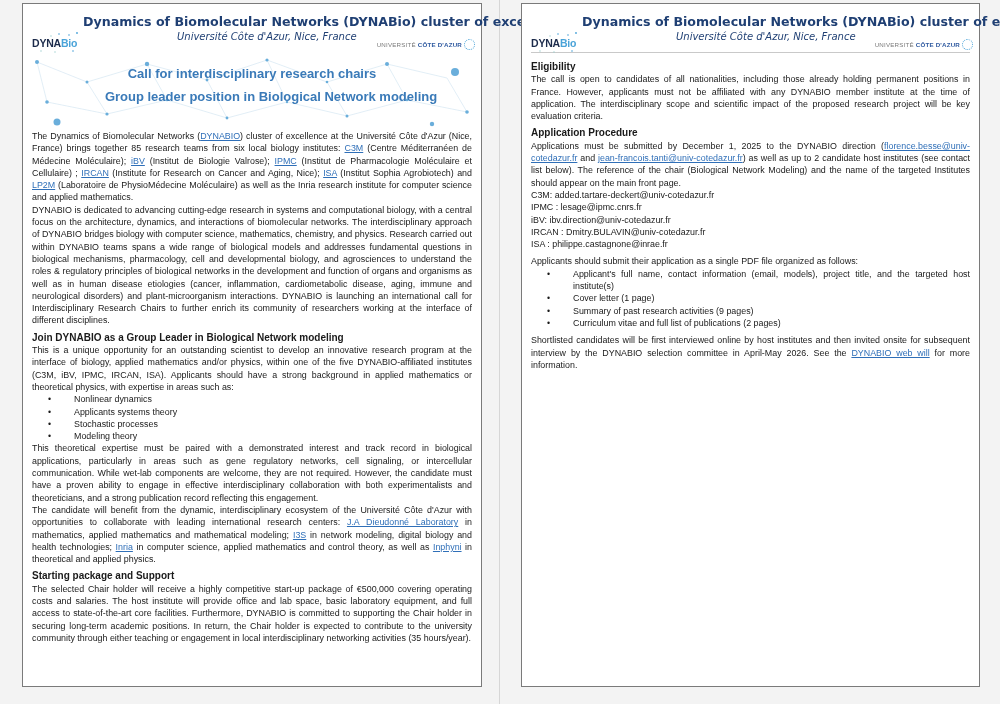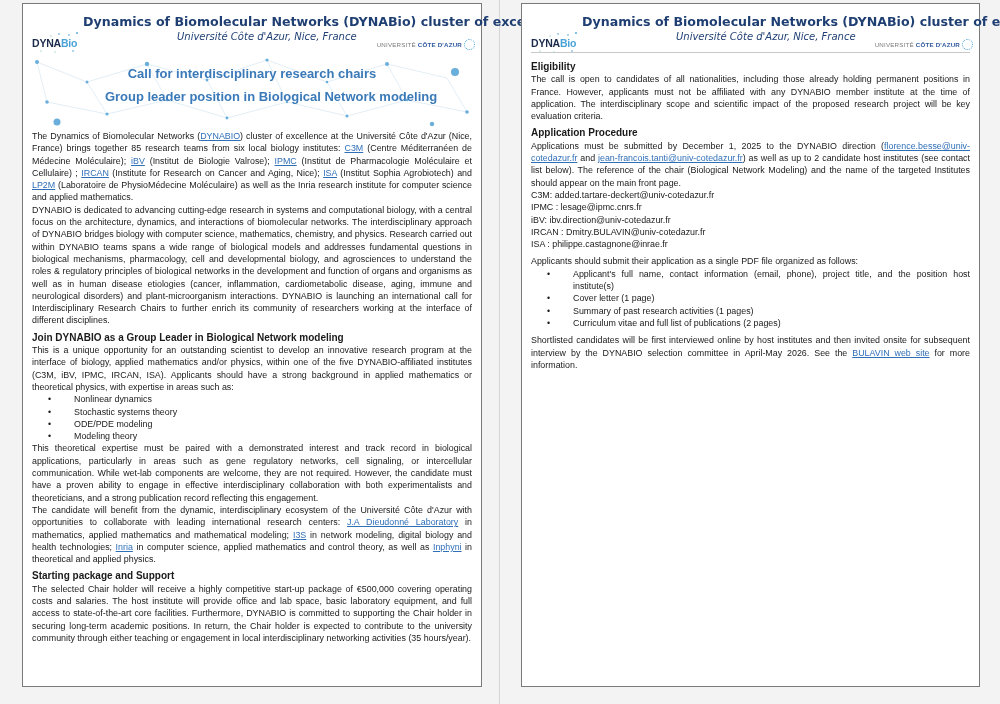--- a/index.html
+++ b/index.html
@@ -114,22 +114,22 @@
   <div class="body">
     <p>
       <span>The Dynamics of Biomolecular Networks (</span><a class="lnk">DYNABIO</a><span>) cluster of excellence at the Université Côte d'Azur (Nice, France) brings together 85 research teams from six local biology institutes: </span><a class="lnk">C3M</a><span> (Centre Méditerranéen de Médecine Moléculaire); </span><a class="lnk">iBV</a><span> (Institut de Biologie Valrose); </span><a class="lnk">IPMC</a><span> (Institut de Pharmacologie Moléculaire et Cellulaire) ; </span><a class="lnk">IRCAN</a><span> (Institute for Research on Cancer and Aging, Nice); </span><a class="lnk">ISA</a><span> (Institut Sophia Agrobiotech) and </span><a class="lnk">LP2M</a><span> (Laboratoire de PhysioMédecine Moléculaire) as well as the Inria research institute for computer science and applied mathematics.</span>
     </p>
     <p>DYNABIO is dedicated to advancing cutting-edge research in systems and computational biology, with a central focus on the architecture, dynamics, and interactions of biomolecular networks. The interdisciplinary approach of DYNABIO bridges biology with computer science, mathematics, chemistry, and physics. Research carried out within DYNABIO teams spans a wide range of biological models and addresses fundamental questions in biological mechanisms, pharmacology, cell and developmental biology, and agrosciences to understand the roles &amp; regulatory principles of biological networks in the development and function of organs and organisms as well as in human disease etiologies (cancer, inflammation, cardiometabolic disease, aging, immune and neurological disorders) and plant-microorganism interactions. DYNABIO is launching an international call for Interdisciplinary Research Chairs to further enrich its community of researchers working at the interface of different disciplines.</p>
     <div class="gap"></div>
     <h3>Join DYNABIO as a Group Leader in Biological Network modeling</h3>
     <p>This is a unique opportunity for an outstanding scientist to develop an innovative research program at the interface of biology, applied mathematics and/or physics, within one of the five DYNABIO-affiliated institutes (C3M, iBV, IPMC, IRCAN, ISA). Applicants should have a strong background in applied mathematics or theoretical physics, with expertise in areas such as:</p>
     <ul class="bul">
       <li>Nonlinear dynamics</li>
-      <li>Stochastic systems theory</li>
-      <li>ODE/PDE modeling</li>
+      <li>Applicants systems theory</li>
+      <li>Stochastic processes</li>
       <li>Modeling theory</li>
     </ul>
     <p>This theoretical expertise must be paired with a demonstrated interest and track record in biological applications, particularly in areas such as gene regulatory networks, cell signaling, or intercellular communication. While wet-lab components are welcome, they are not required. However, the candidate must have a proven ability to engage in effective interdisciplinary collaboration with both experimentalists and theoreticians, and a strong publication record reflecting this engagement.</p>
     <p>
       <span>The candidate will benefit from the dynamic, interdisciplinary ecosystem of the Université Côte d'Azur with opportunities to collaborate with leading international research centers: </span><a class="lnk">J.A Dieudonné Laboratory</a><span> in mathematics, applied mathematics and mathematical modeling;  </span><a class="lnk">I3S</a><span> in network modeling, digital biology and health technologies; </span><a class="lnk">Inria</a><span> in computer science, applied mathematics and control theory, as well as </span><a class="lnk">Inphyni</a><span> in theoretical and applied physics.</span>
     </p>
     <div class="gap"></div>
     <h3>Starting package and Support</h3>
     <p>The selected Chair holder will receive a highly competitive start-up package of €500,000 covering operating costs and salaries. The host institute will provide office and lab space, basic laboratory equipment, and full access to state-of-the-art core facilities. Furthermore, DYNABIO is committed to supporting the Chair holder in securing long-term academic positions. In return, the Chair holder is expected to contribute to the university community through either teaching or engagement in local interdisciplinary networking activities (35 hours/year).</p>
   </div>
@@ -168,23 +168,23 @@
       <span>Applications must be submitted by December 1, 2025 to the DYNABIO direction (</span><a class="lnk">florence.besse@univ-cotedazur.fr</a><span> and </span><a class="lnk">jean-francois.tanti@univ-cotedazur.fr</a><span>) as well as  up to 2 candidate host institutes (see contact list below). The reference of the chair (Biological Network Modeling) and the name of the targeted Institutes should appear on the main front page.</span>
     </p>
     <p>C3M: added.tartare-deckert@univ-cotedazur.fr</p>
     <p>IPMC : lesage@ipmc.cnrs.fr</p>
     <p>iBV: ibv.direction@univ-cotedazur.fr</p>
     <p>IRCAN : Dmitry.BULAVIN@univ-cotedazur.fr</p>
     <p>ISA : philippe.castagnone@inrae.fr</p>
     <div class="gap"></div>
     <p>Applicants should submit their application as a single PDF file organized as follows:</p>
     <ul class="bul">
-      <li>Applicant's full name, contact information (email, phone), project title, and the position host institute(s)</li>
+      <li>Applicant's full name, contact information (email, models), project title, and the targeted host institute(s)</li>
       <li>Cover letter (1 page)</li>
-      <li>Summary of past research activities (1 pages)</li>
+      <li>Summary of past research activities (9 pages)</li>
       <li>Curriculum vitae and full list of publications (2 pages)</li>
     </ul>
     <div class="gap"></div>
     <p>
-      <span>Shortlisted candidates will be first interviewed online by host institutes and then invited onsite for subsequent interview by the DYNABIO selection committee in April-May 2026. See the </span><a class="lnk">BULAVIN web site</a><span> for more information.</span>
+      <span>Shortlisted candidates will be first interviewed online by host institutes and then invited onsite for subsequent interview by the DYNABIO selection committee in April-May 2026. See the </span><a class="lnk">DYNABIO web will</a><span> for more information.</span>
     </p>
   </div>
 </div>
 
 </body></html>

